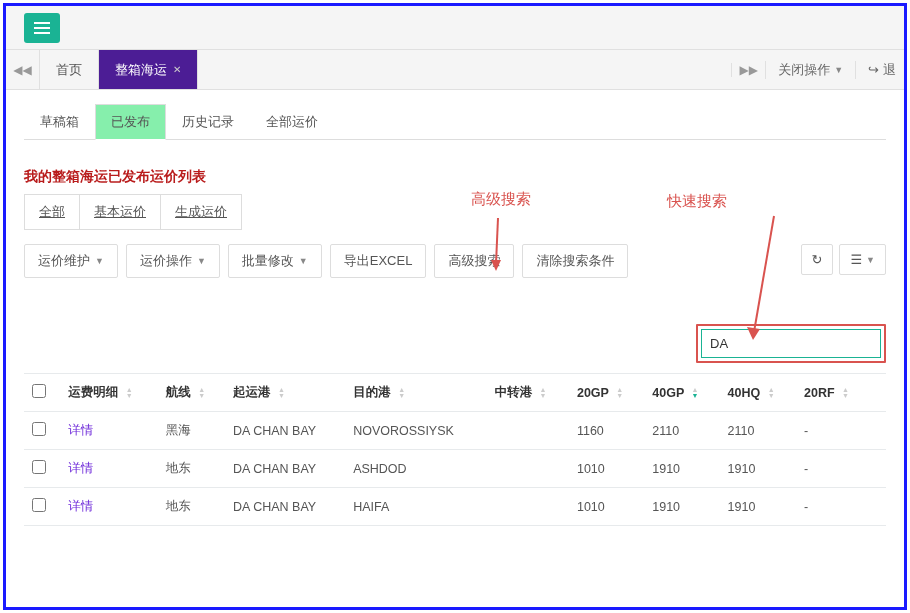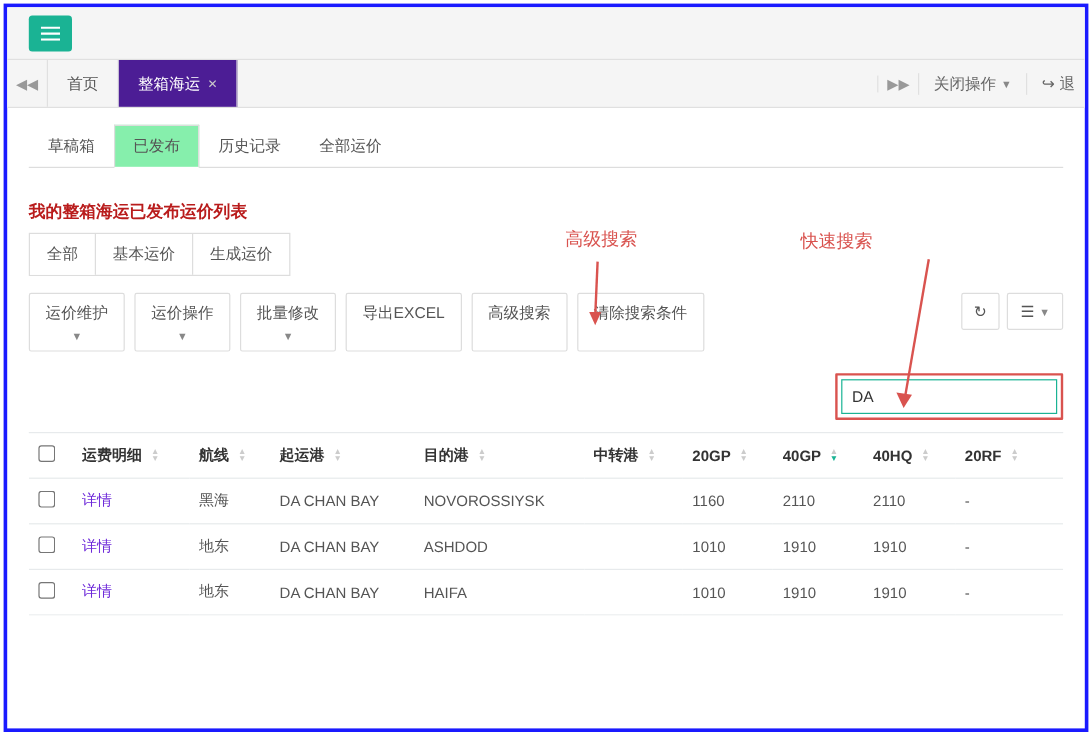--- a/index.html
+++ b/index.html
@@ -24,32 +24,32 @@
 
 .content { padding: 14px 18px; }
 
 .status-tabs { display: flex; border-bottom: 1px solid #ddd; margin-bottom: 28px; }
 .status-tab { padding: 8px 15px; border: 1px solid transparent; border-bottom: none; margin-bottom: -1px; cursor: pointer; color: #555; }
 .status-tab.active { border-color: #ddd; background: #86efac; border-bottom: 1px solid #fff; }
 
 .panel-title { font-weight: 600; font-size: 14px; color: #b91c1c; margin-bottom: 8px; }
 
 .type-tabs { display: flex; border: 1px solid #ddd; width: fit-content; margin-bottom: 14px; }
-.type-tab { padding: 8px 14px; border-right: 1px solid #ddd; cursor: pointer; }
+.type-tab { padding: 8px 14px; border-right: 1px solid #ddd; cursor: pointer; text-decoration: underline; }
 .type-tab:last-child { border-right: none; }
 .type-tab.active { background: #fff; }
 
 .toolbar { display: flex; gap: 8px; margin-bottom: 18px; position: relative; }
-.btn { border: 1px solid #ddd; background: #fff; padding: 7px 13px; border-radius: 2px; cursor: pointer; font-size: 13px; display: flex; align-items: center; gap: 5px; color: #555; flex-direction: column; }
+.btn { border: 1px solid #ddd; background: #fff; padding: 7px 13px; border-radius: 2px; cursor: pointer; font-size: 13px; display: flex; align-items: center; gap: 5px; color: #555; }
 .caret { font-size: 9px; color: #888; }
 .toolbar-right { position: absolute; right: 0; top: 0; display: flex; gap: 6px; }
 .icon-btn { border: 1px solid #ddd; background: #fff; padding: 7px 10px; border-radius: 2px; cursor: pointer; display: flex; align-items: center; gap: 4px; }
 
 .search-wrap { display: flex; justify-content: flex-end; margin-bottom: 10px; }
-.search-box { border: 2px solid #d9534f; padding: 3px; width: 190px; border-radius: 1px; }
+.search-box { border: 2px solid #d9534f; padding: 3px; width: 190px; border-radius: 1px; margin-top: 28px; }
 .search-input { border: 1px solid #1ab394; padding: 6px 8px; width: 100%; font-size: 13px; color: #333; outline: none; }
 
 .table-wrap { border-top: 1px solid #e7eaec; overflow-x: auto; }
 table { border-collapse: collapse; width: 100%; }
 th, td { border-bottom: 1px solid #e7eaec; padding: 10px 8px; text-align: left; font-size: 12.5px; white-space: nowrap; }
 th { font-weight: 600; color: #333; position: relative; }
 th .sort { display: inline-flex; flex-direction: column; margin-left: 4px; vertical-align: middle; font-size: 7px; line-height: 6px; color: #ccc; }
 th .sort.active-down .down { color: #1ab394; }
 td.link { color: #6d28d9; cursor: pointer; }
 .chk { width: 14px; height: 14px; cursor: pointer; }

